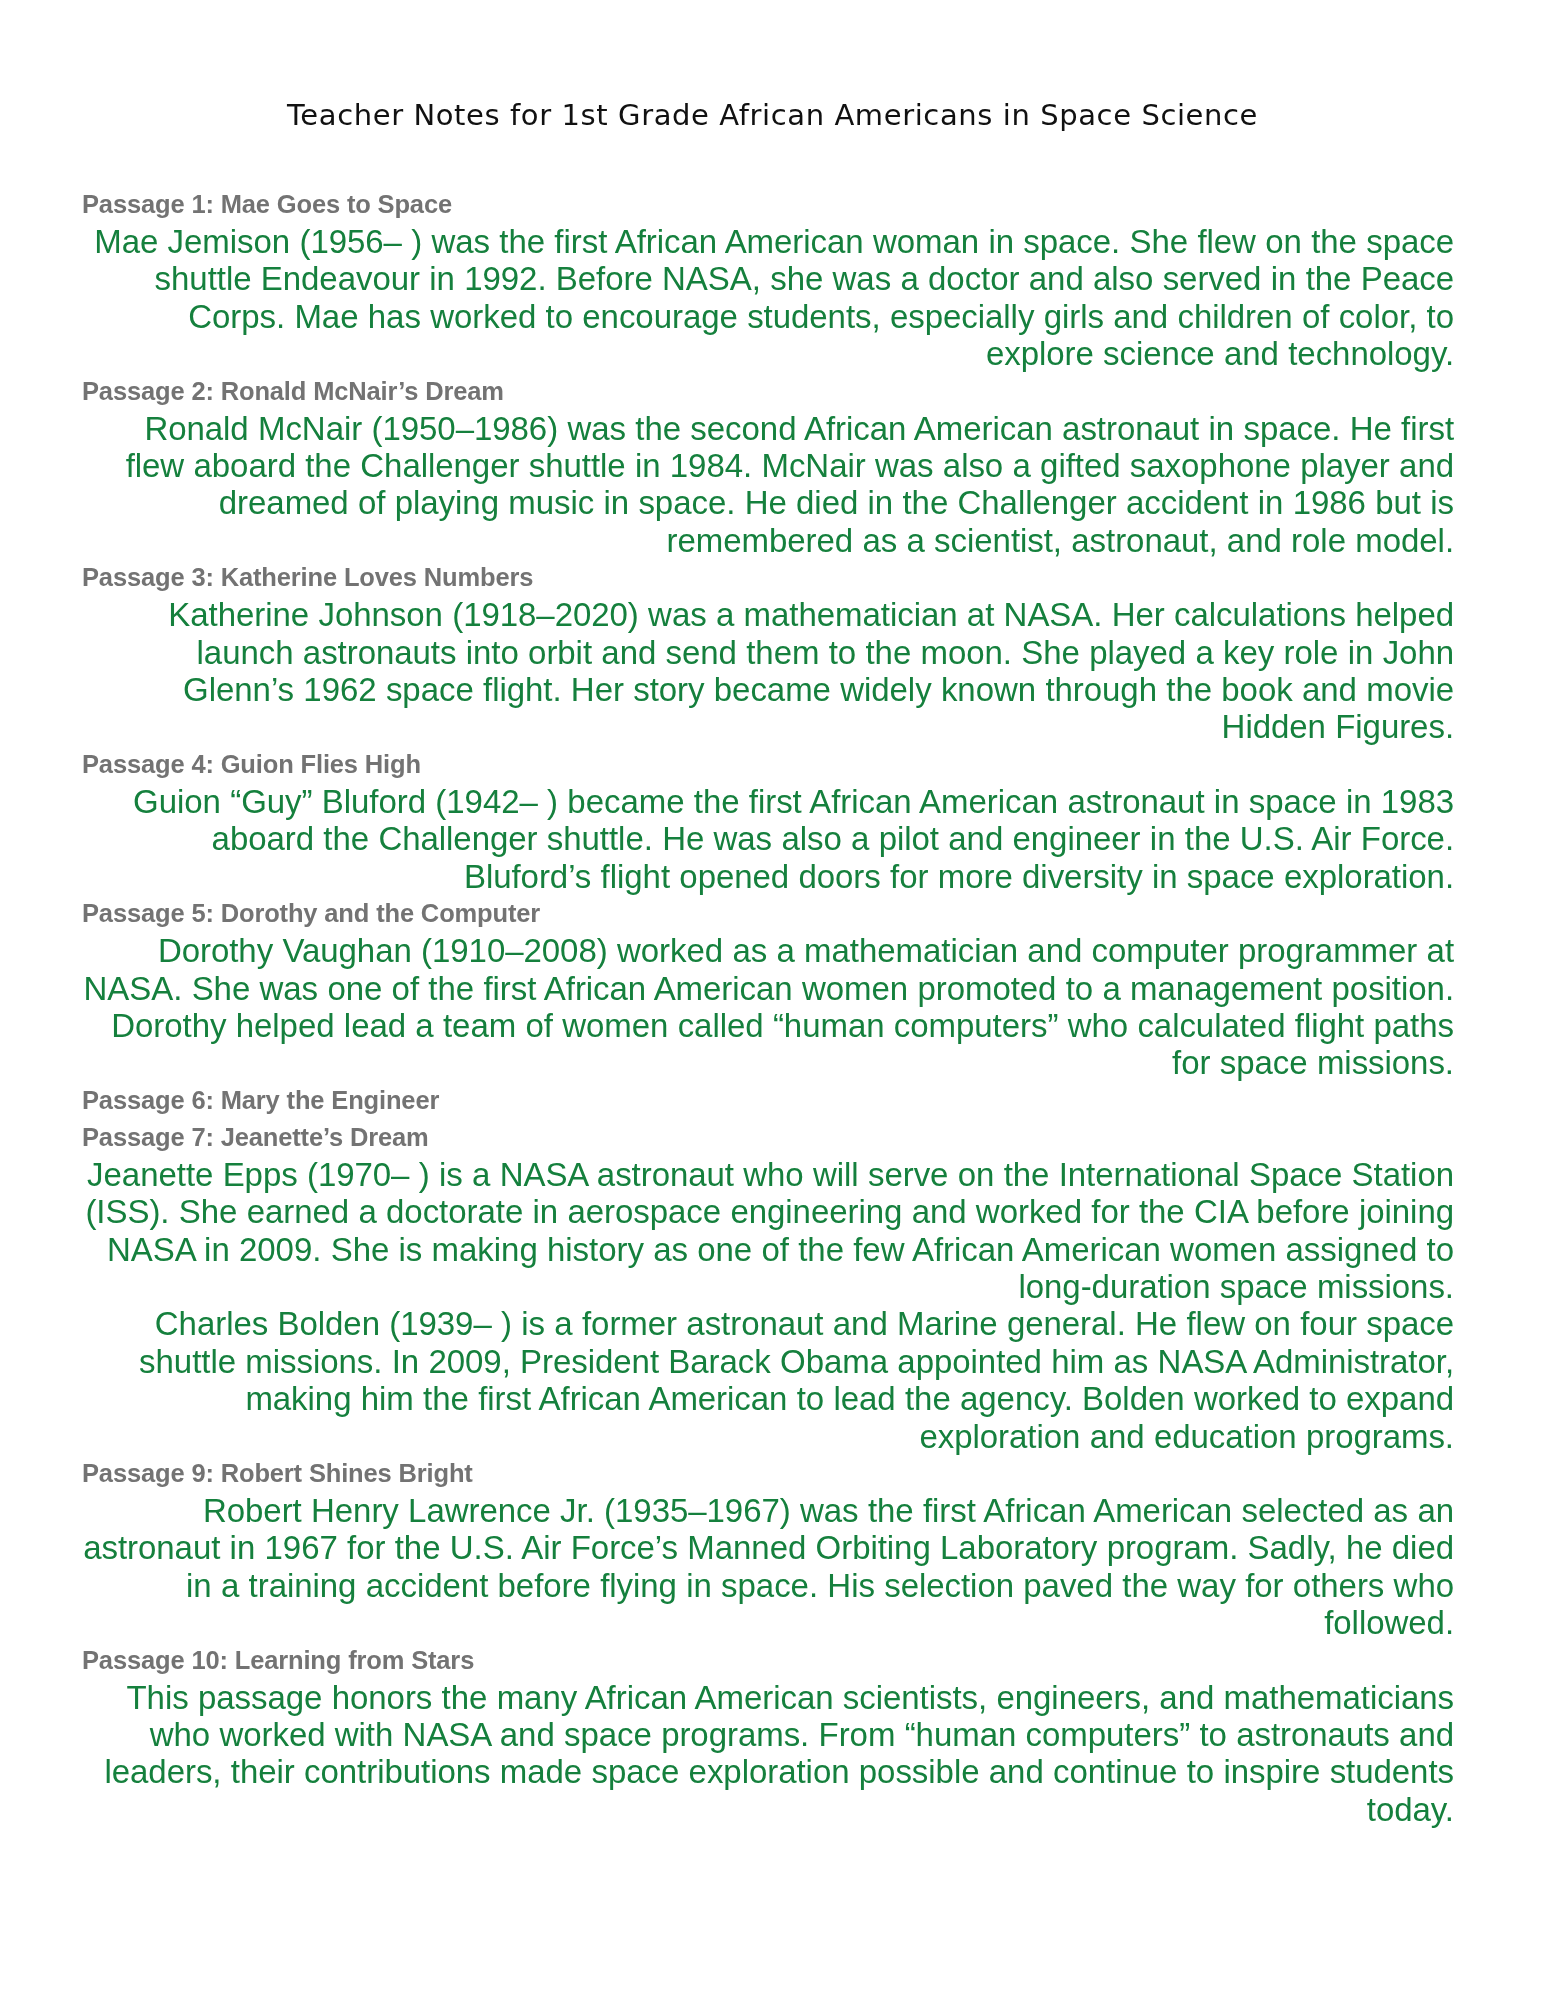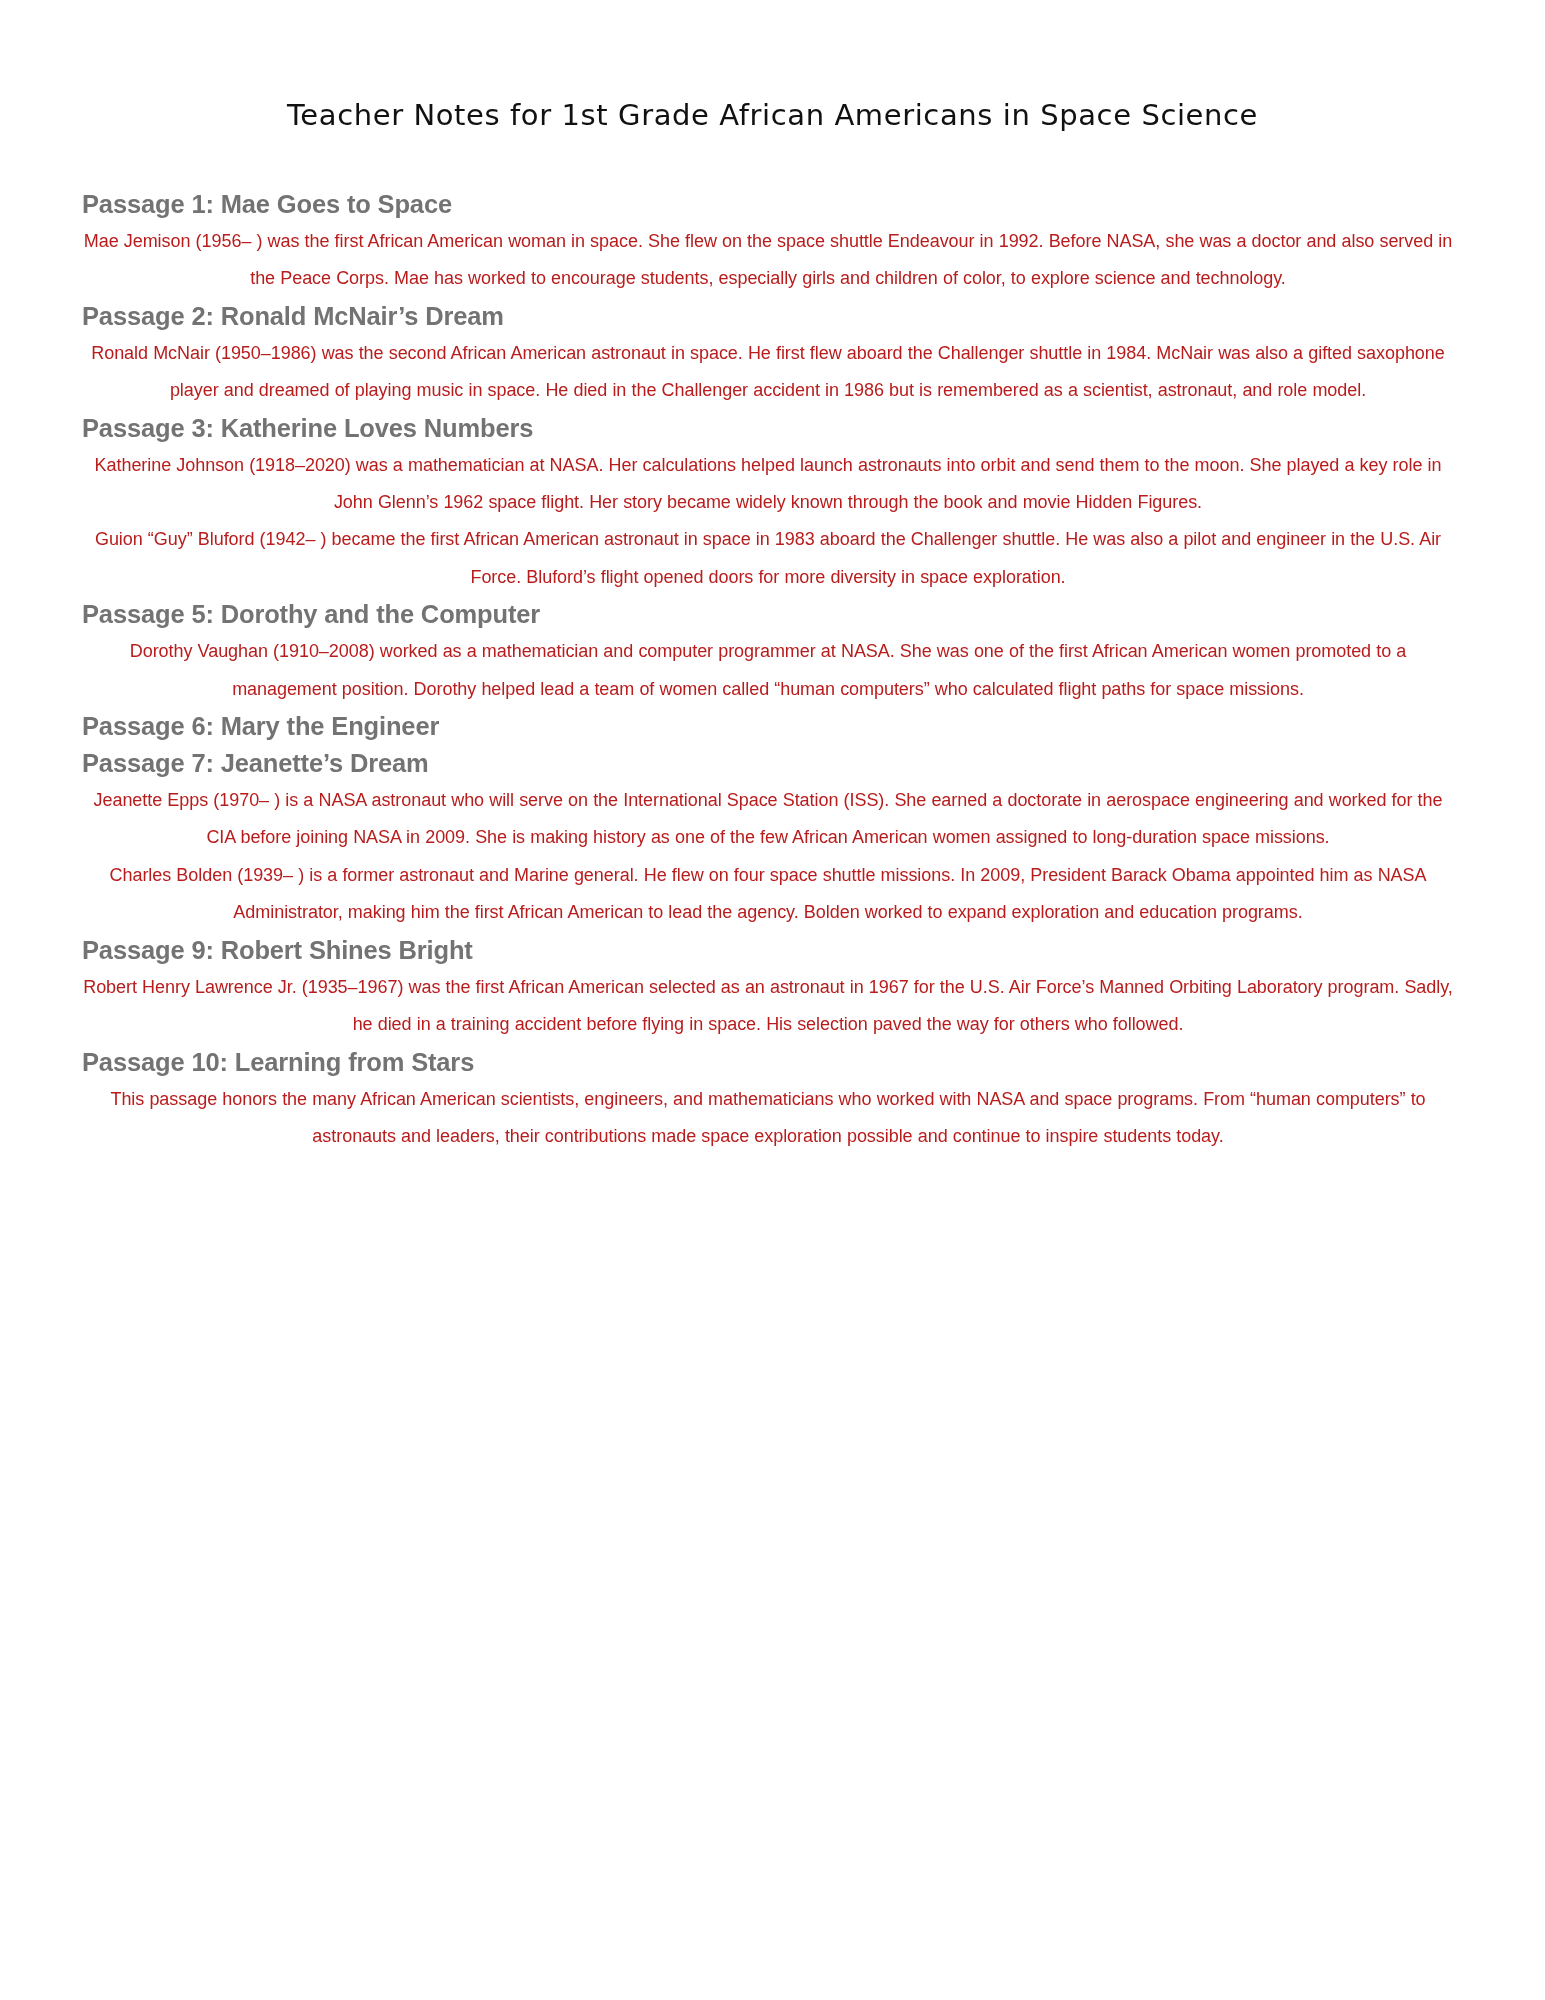--- a/index.html
+++ b/index.html
@@ -56,27 +56,27 @@
     line-height: 37px;
     letter-spacing: -0.15px;
     color: #737373;
     margin: 0;
     padding: 0;
   }
 
   .passage-body {
     font-family: "Liberation Sans", sans-serif;
     font-weight: 400;
-    font-size: 18px;
+    font-size: 33px;
     line-height: 37.4px;
     letter-spacing: -0.05px;
-    color: #b91c1c;
+    color: #15803d;
     margin: 0 0 0 0;
     padding: 0;
-    text-align: center;
+    text-align: right;
     word-spacing: 0.2px;
   }
 </style>
 </head>
 <body>
 
 <div class="page">
 
   <div class="doc-title">Teacher Notes for 1st Grade African Americans in Space Science</div>
 
@@ -91,20 +91,21 @@
       <div class="passage-heading">Passage 2: Ronald McNair’s Dream</div>
       <p class="passage-body">Ronald McNair (1950–1986) was the second African American astronaut in space. He first flew aboard the Challenger shuttle in 1984. McNair was also a gifted saxophone player and dreamed of playing music in space. He died in the Challenger accident in 1986 but is remembered as a scientist, astronaut, and role model.</p>
     </div>
 
     <div class="passage">
       <div class="passage-heading">Passage 3: Katherine Loves Numbers</div>
       <p class="passage-body">Katherine Johnson (1918–2020) was a mathematician at NASA. Her calculations helped launch astronauts into orbit and send them to the moon. She played a key role in John Glenn’s 1962 space flight. Her story became widely known through the book and movie Hidden Figures.</p>
     </div>
 
     <div class="passage">
+      <div class="passage-heading">Passage 4: Guion Flies High</div>
       <p class="passage-body">Guion “Guy” Bluford (1942– ) became the first African American astronaut in space in 1983 aboard the Challenger shuttle. He was also a pilot and engineer in the U.S. Air Force. Bluford’s flight opened doors for more diversity in space exploration.</p>
     </div>
 
     <div class="passage">
       <div class="passage-heading">Passage 5: Dorothy and the Computer</div>
       <p class="passage-body">Dorothy Vaughan (1910–2008) worked as a mathematician and computer programmer at NASA. She was one of the first African American women promoted to a management position. Dorothy helped lead a team of women called “human computers” who calculated flight paths for space missions.</p>
     </div>
 
     <div class="passage">
       <div class="passage-heading">Passage 6: Mary the Engineer</div>

